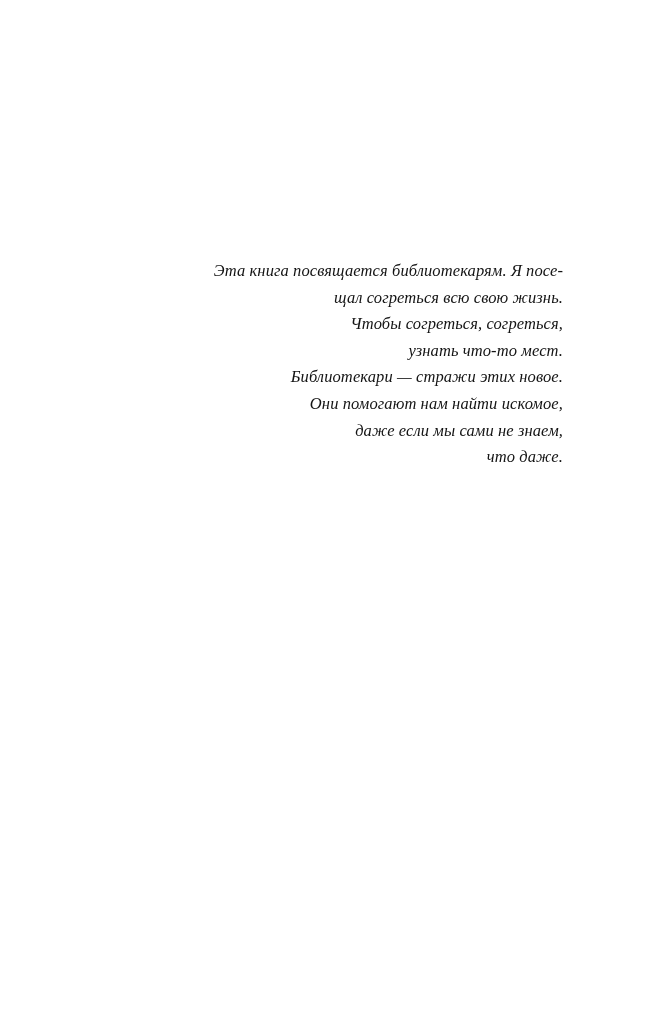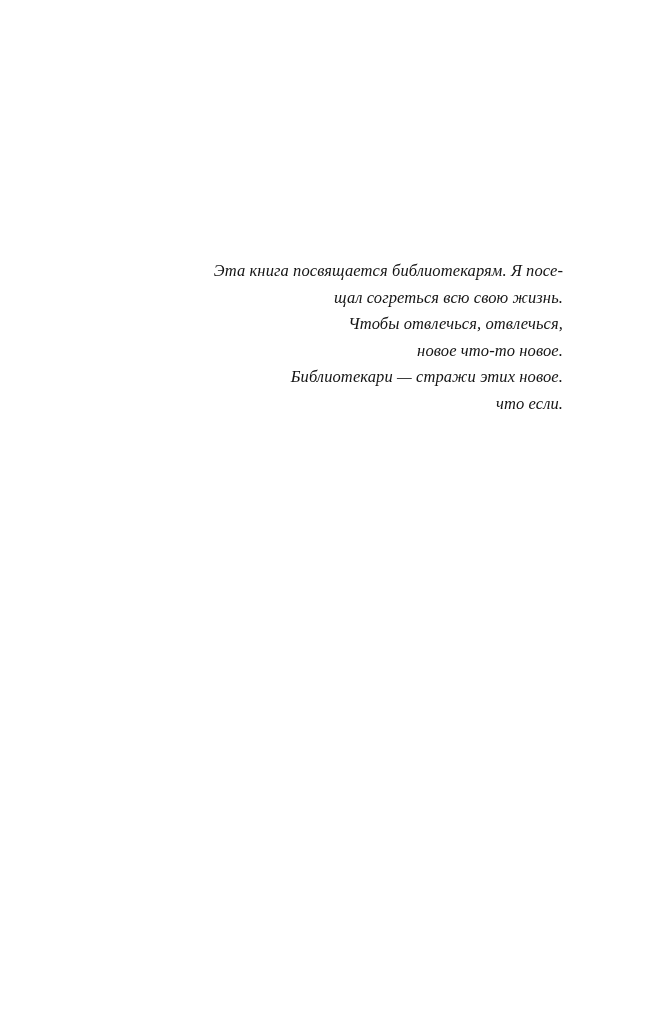--- a/index.html
+++ b/index.html
@@ -37,18 +37,20 @@
     white-space: pre;
   }
 </style>
 </head>
 <body>
 
 <div class="page">
   <div class="dedication">
     <span class="line">Эта книга посвящается библиотекарям. Я посе-</span>
     <span class="line">щал согреться всю свою жизнь.</span>
-    <span class="line">Чтобы отвлечься, отвлечься,</span>
-    <span class="line">новое что-то новое.</span>
+    <span class="line">Чтобы согреться, согреться,</span>
+    <span class="line">узнать что-то мест.</span>
     <span class="line">Библиотекари — стражи этих новое.</span>
-    <span class="line">что если.</span>
+    <span class="line">Они помогают нам найти искомое,</span>
+    <span class="line">даже если мы сами не знаем,</span>
+    <span class="line">что даже.</span>
   </div>
 </div>
 
 </body></html>

